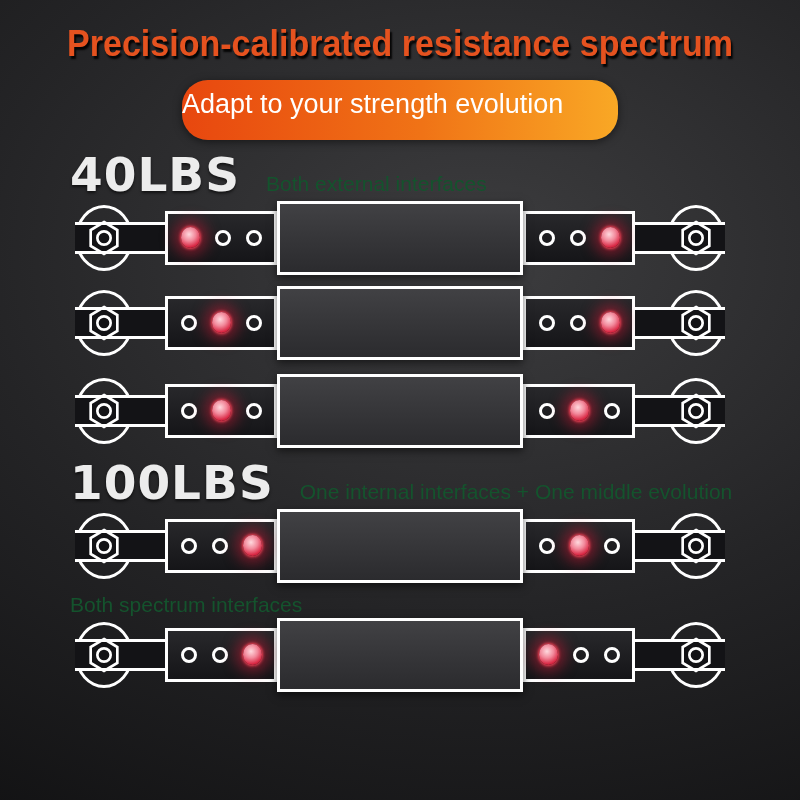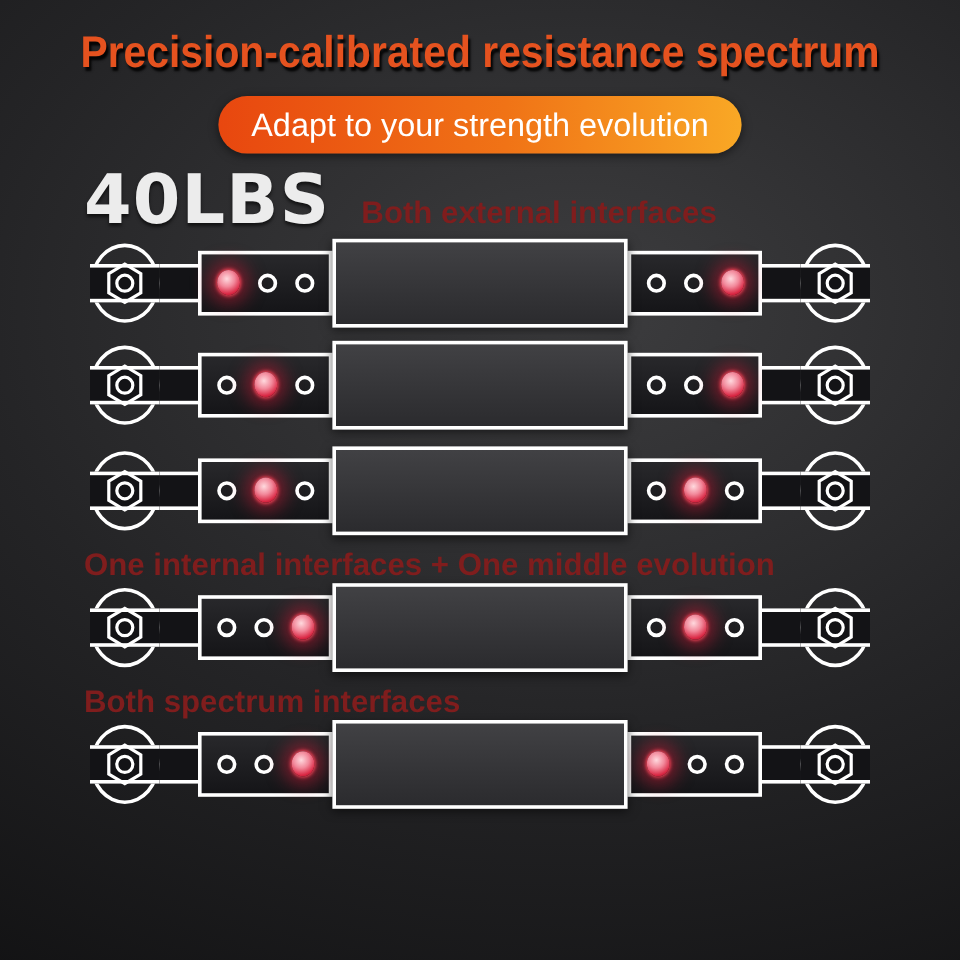--- a/index.html
+++ b/index.html
@@ -9,33 +9,33 @@
     font-family:"Liberation Sans", sans-serif;
   }
   
   .page-title{
     margin:24px 0 0;text-align:center;
     font-family:"Liberation Sans", sans-serif;font-weight:bold;font-size:37px;line-height:1.1;
     color:#e5521f;letter-spacing:0;transform:scaleX(.92);transform-origin:center;
     text-shadow:2px 3px 2px rgba(0,0,0,.9);
   }
   .banner{
-    width:436px;height:48px;margin:15px auto 0;border-radius:26px;
+    width:436px;height:60px;margin:15px auto 0;border-radius:26px;
     background:linear-gradient(90deg,#e8470f 0%,#f07316 55%,#f9a825 100%);
-    color:#fff;font-size:27px;line-height:48px;text-align:center;
+    color:#fff;font-size:27px;line-height:48px;
     box-shadow:0 2px 8px rgba(0,0,0,.5);
   }
   
   .row{margin-top:11px;}
   .row-head{display:flex;align-items:baseline;gap:26px;padding-left:70px;}
   .weight{
-    font-family:"DejaVu Sans", sans-serif;font-weight:bold;font-size:57px;line-height:1;
+    font-family:"DejaVu Sans", sans-serif;font-weight:bold;font-size:47px;line-height:1;
     color:#ececec;letter-spacing:1px;text-shadow:0 2px 3px rgba(0,0,0,.6);
   }
-  .desc{font-size:26px;line-height:1;color:#7f1d1d;font-weight:700;}
+  .desc{font-size:21px;line-height:1;color:#14532d;font-weight:400;}
   
   .device{width:642px;height:74px;margin:3px auto 0;display:flex;align-items:center;justify-content:center;}
   .endcap{position:relative;width:58px;height:66px;flex:0 0 auto;}
   .cap-circle{position:absolute;inset:0;border:3px solid #fff;border-radius:50%;box-sizing:border-box;}
   .cap-band{
     position:absolute;left:0;right:0;top:17px;height:32px;box-sizing:border-box;
     background:#131316;border-top:3px solid #fff;border-bottom:3px solid #fff;z-index:1;
   }
   .hexnut{
     position:absolute;left:50%;top:50%;transform:translate(-50%,-50%);
@@ -176,20 +176,21 @@
         <svg class="hexnut" viewBox="0 0 36 40">
             <polygon points="18,2 33,11 33,29 18,38 3,29 3,11"></polygon>
             <circle cx="18" cy="20" r="7.5"></circle>
           </svg>
       </div>
     </div>
   </section>
 
   <section class="row">
     <div class="row-head">
+      <span class="weight">100LBS</span>
       <span class="desc">One internal interfaces + One middle evolution</span>
     </div>
     <div class="device">
       <div class="endcap">
         <div class="cap-circle"></div>
         <div class="cap-band"></div>
         <svg class="hexnut" viewBox="0 0 36 40">
             <polygon points="18,2 33,11 33,29 18,38 3,29 3,11"></polygon>
             <circle cx="18" cy="20" r="7.5"></circle>
           </svg>

